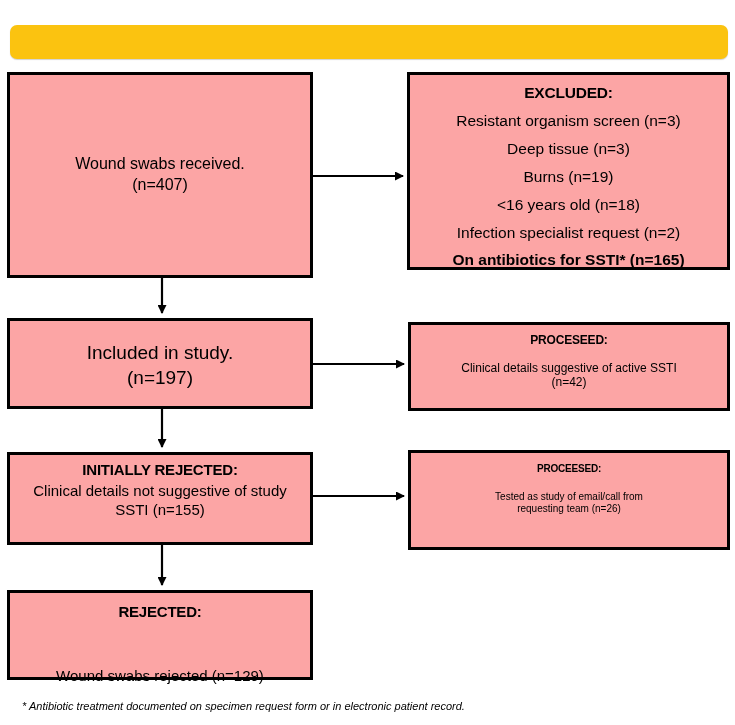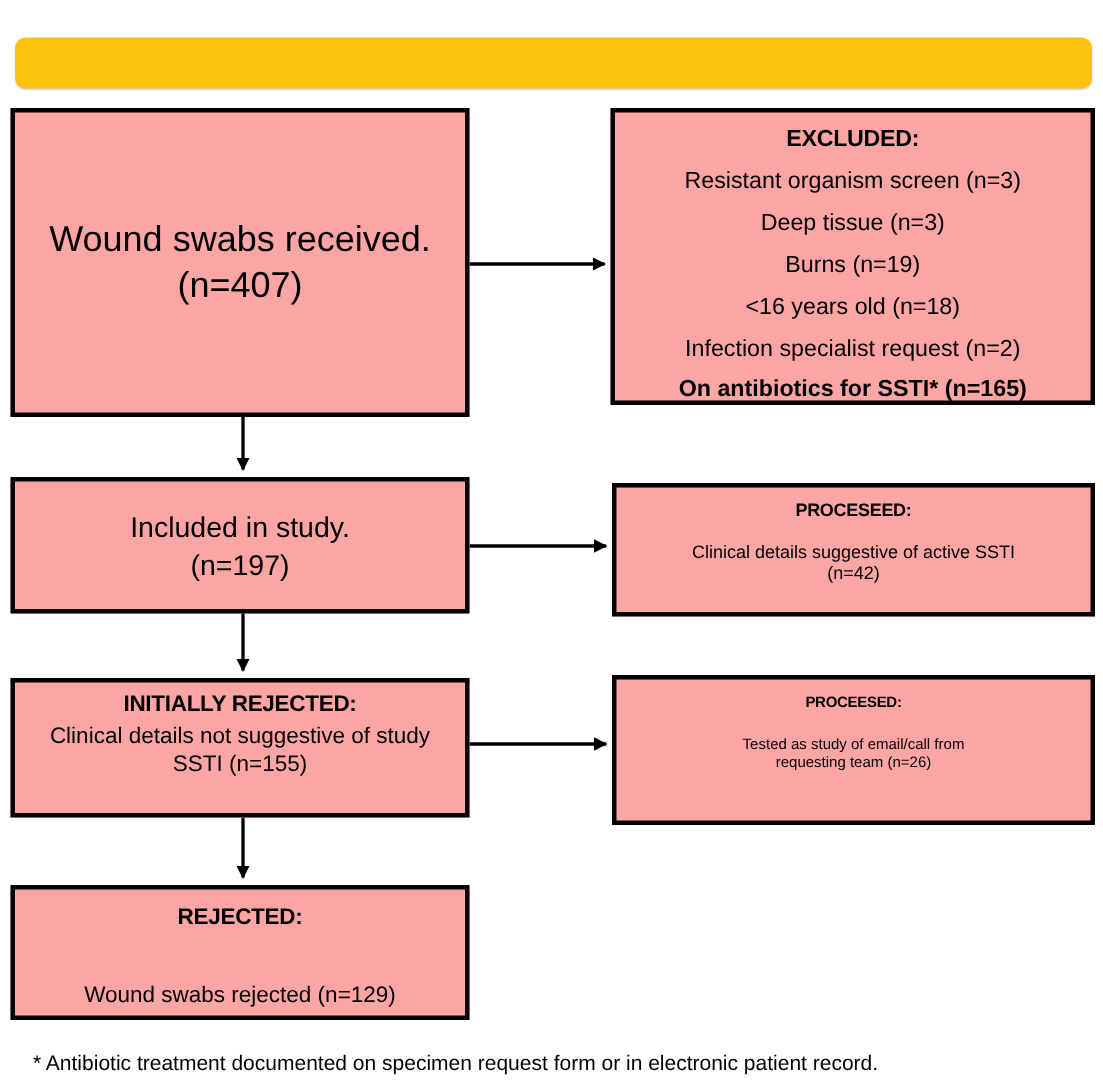--- a/index.html
+++ b/index.html
@@ -59,21 +59,21 @@
   .node .line {
     font-weight: normal;
   }
 
   
   #node-received {
     left: 7px;
     top: 72px;
     width: 306px;
     height: 206px;
-    font-size: 24px;
+    font-size: 16px;
   }
   #node-received .line { line-height: 1.3; }
 
   
   #node-excluded {
     left: 407px;
     top: 72px;
     width: 323px;
     height: 198px;
     font-size: 15.5px;
@@ -132,43 +132,45 @@
   }
   #node-proceeded-26 .title { margin-bottom: 16px; }
 
   
   #node-rejected {
     left: 7px;
     top: 590px;
     width: 306px;
     height: 90px;
     font-size: 15px;
-    justify-content: space-between;
+    justify-content: flex-start;
     padding-top: 10px;
+    gap: 30px;
   }
   #node-rejected .title { margin-bottom: 16px; }
 
   
   .connector-layer {
     position: absolute;
     left: 0; top: 0;
     width: 735px; height: 725px;
     pointer-events: none;
   }
 
   
   .footnote {
     position: absolute;
     left: 22px;
     top: 699px;
     width: 700px;
-    font-size: 14px;
+    font-size: 11px;
     line-height: 1.3;
     color: #000000;
     white-space: nowrap;
+    font-style: italic;
   }
 </style>
 </head>
 <body>
 
 <div id="figure-canvas">
 
   <div class="banner"></div>
 
   <svg class="connector-layer" width="735" height="725" viewBox="0 0 735 725" aria-hidden="true">

